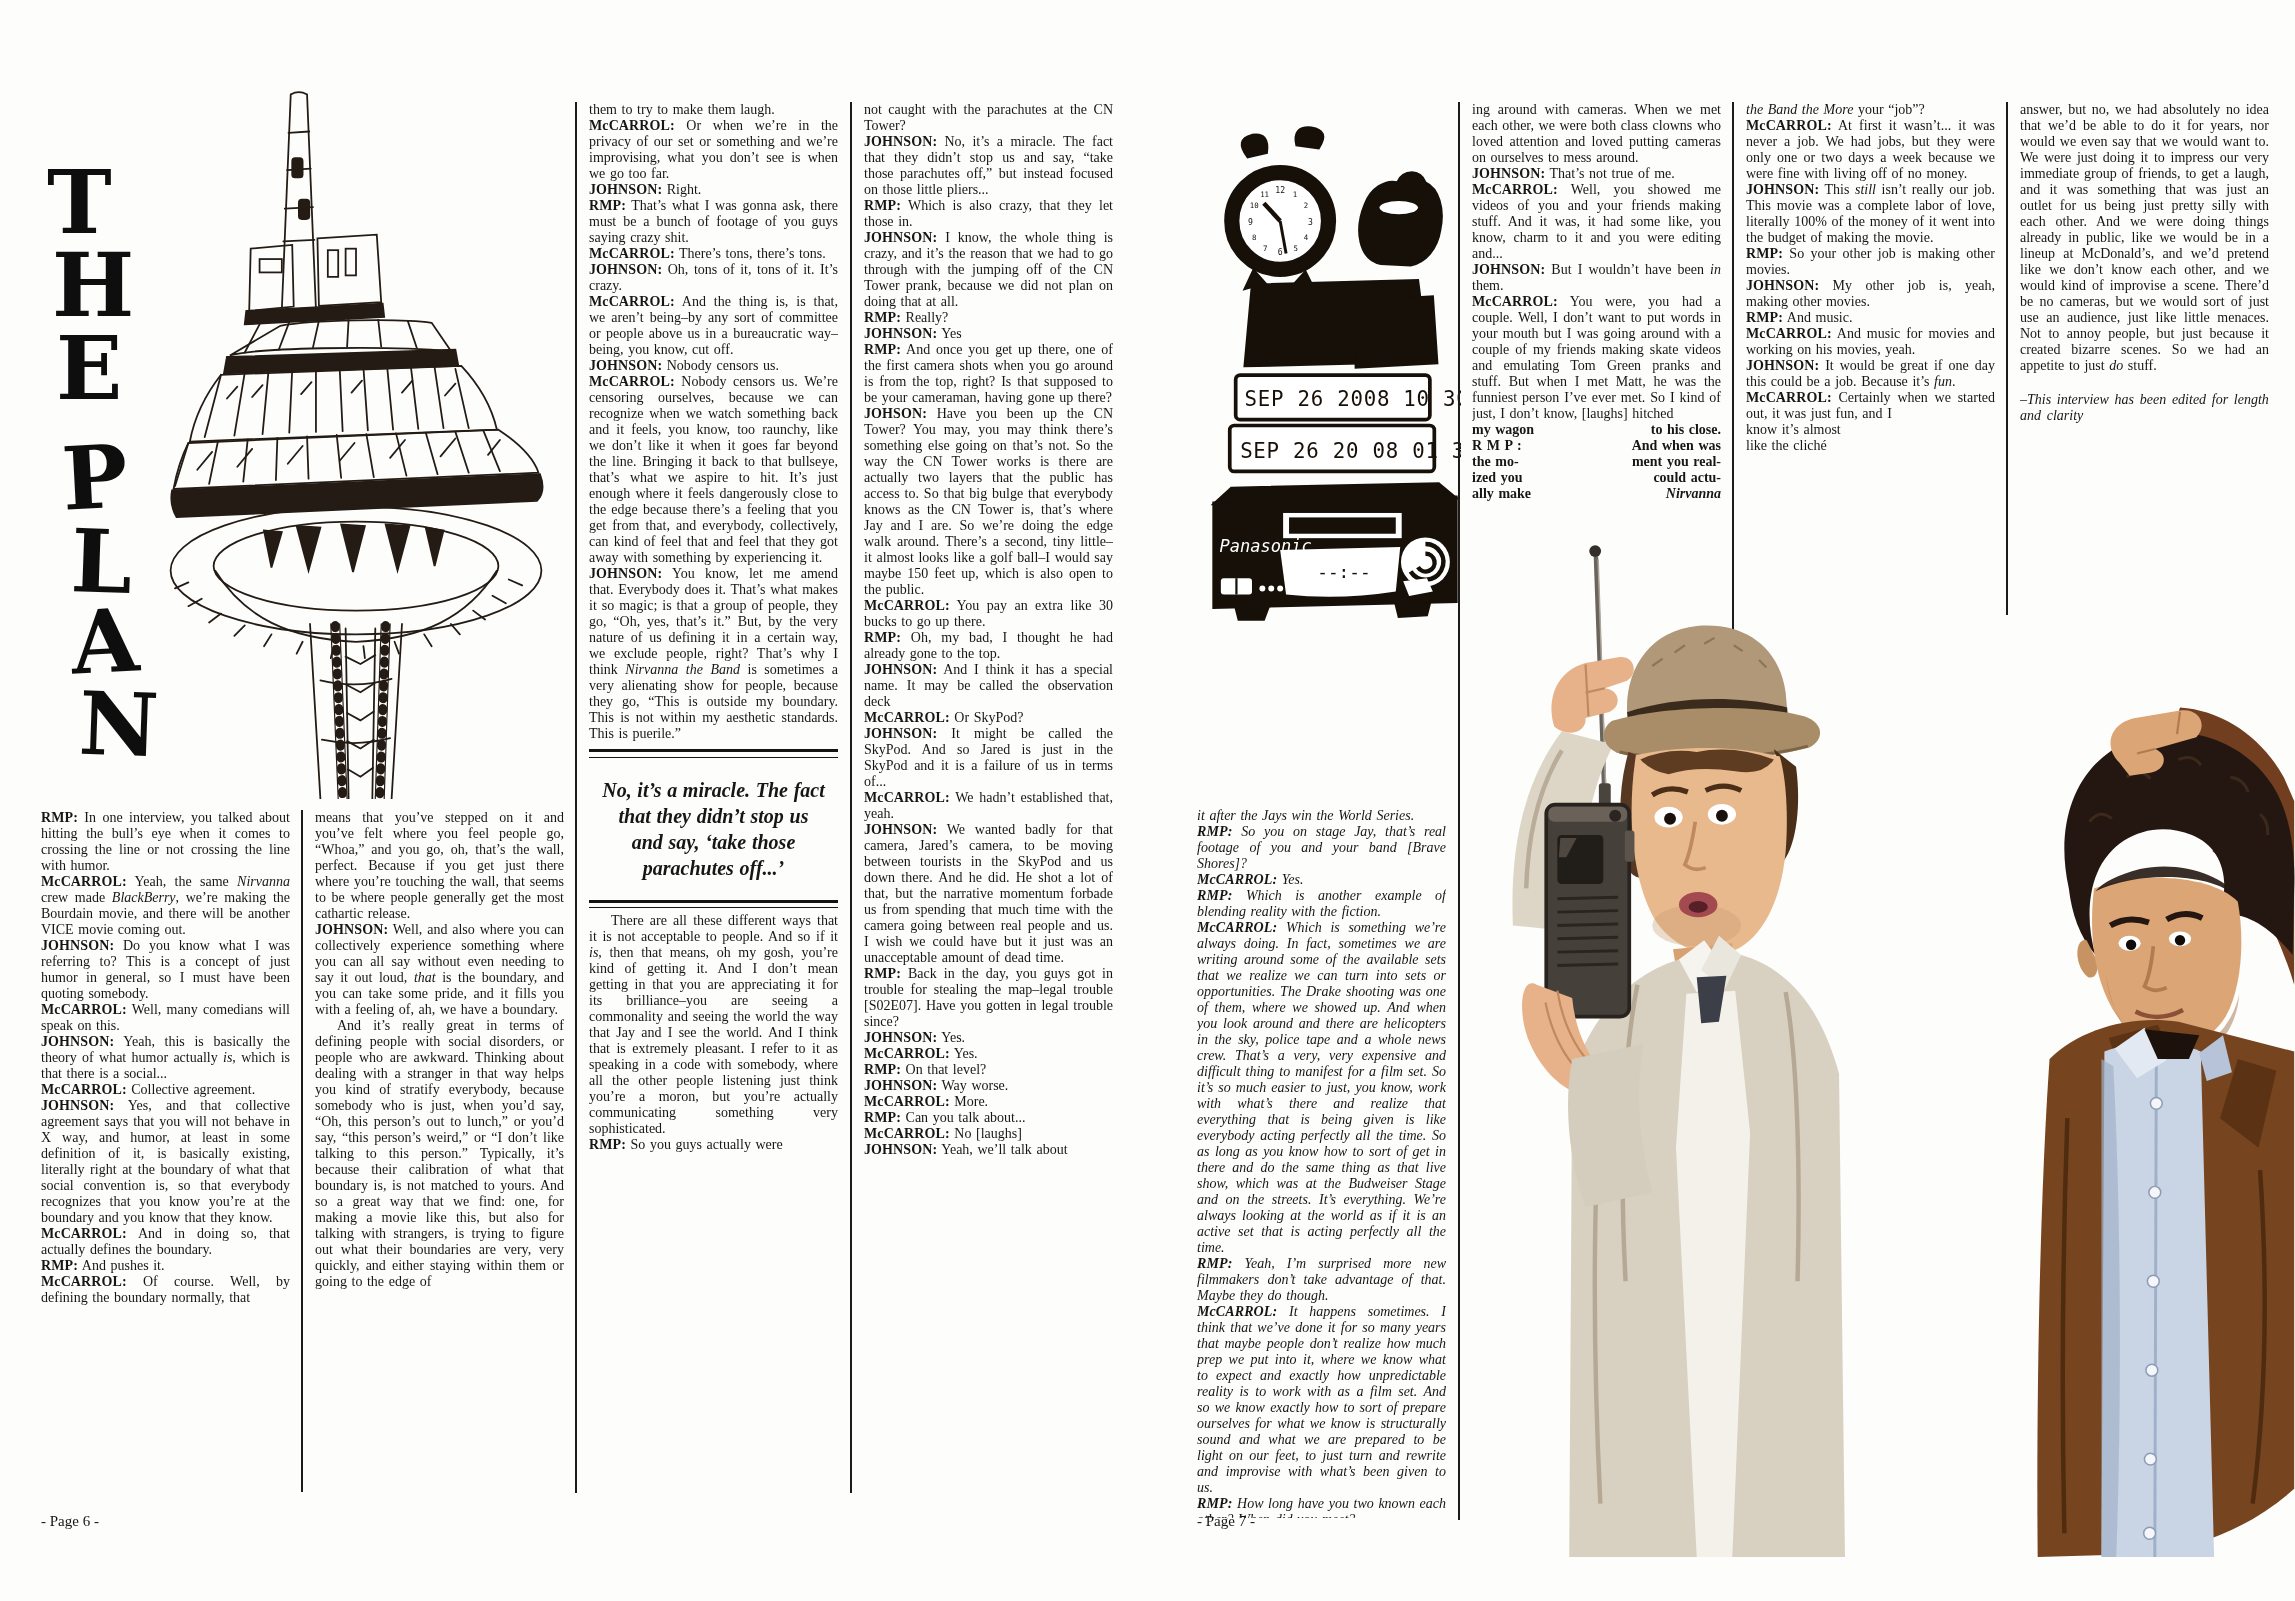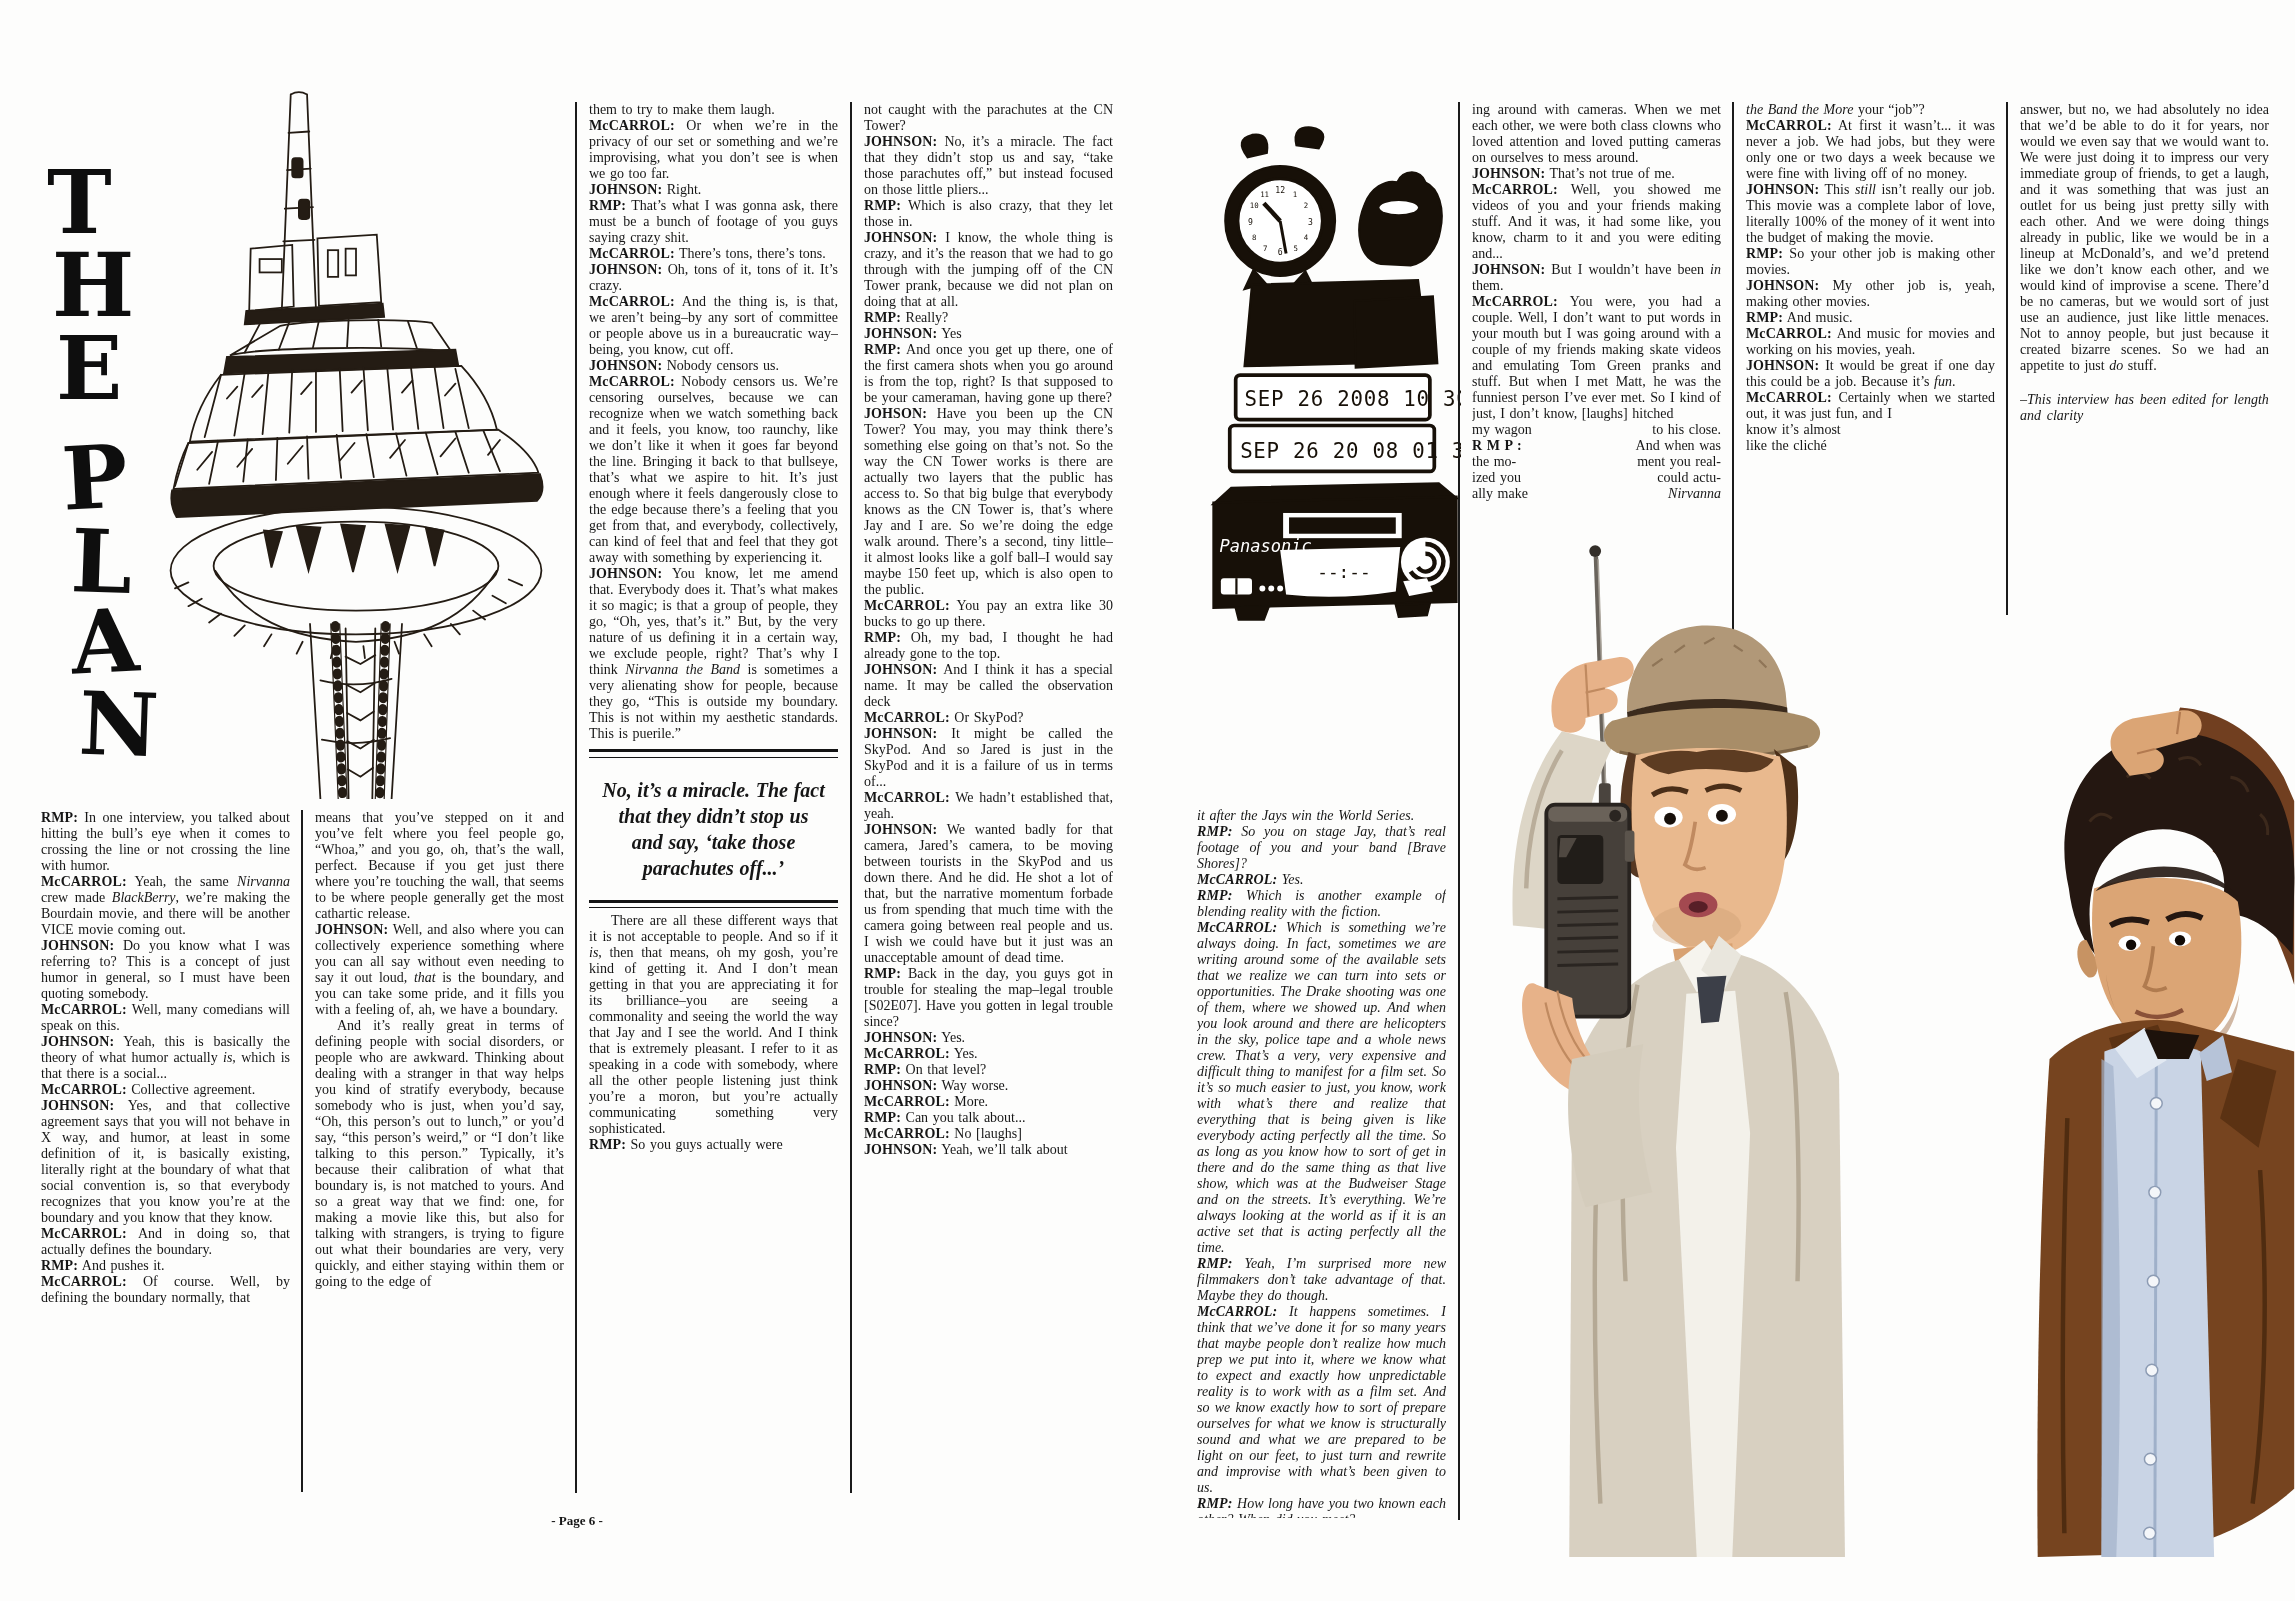--- a/index.html
+++ b/index.html
@@ -13,32 +13,32 @@
   .para.ind{text-indent:22px;}
   .speaker{letter-spacing:0.1px;}
   .note{font-style:italic;text-align:left;margin-top:18px;word-spacing:2.2px;}
   
   .pullquote{margin:7.4px 0 4.4px 0;}
   .pq-text{font-weight:bold;font-style:italic;text-align:center;font-size:20px;line-height:26px;
            padding:19px 12px;word-spacing:0.7px;}
   .dbl-rule{height:4.4px;border-top:3px solid #141414;border-bottom:1.5px solid #141414;}
   
   .wrap-block{margin-top:0;}
-  .wrap-line{display:flex;justify-content:space-between;}
+  .wrap-line{display:flex;justify-content:space-between;font-weight:bold;}
   .wrap-line span:first-child{min-width:67px;text-align:left;}
   .wrap-line span:last-child{text-align:right;}
   .right-lines{}
   
   .vrule{position:absolute;width:1.5px;background:#1b1b1b;}
   
   .title-letter{position:absolute;font-family:"DejaVu Serif",serif;font-weight:bold;
                 font-size:87px;line-height:1;color:#0e0e0e;}
   
-  .footer{position:absolute;top:1513px;width:1072px;text-align:center;
-          font-weight:bold;font-size:13px;}
+  .footer{position:absolute;top:1513px;width:1072px;text-align:left;
+          font-weight:normal;font-size:15px;}
   
   .illus{position:absolute;}
   svg text{font-family:"DejaVu Sans Mono",monospace;}
 </style>
 </head>
 <body>
 
 <div class="sheet">
 
   <div class="page" style="left:0;width:1148px;">

